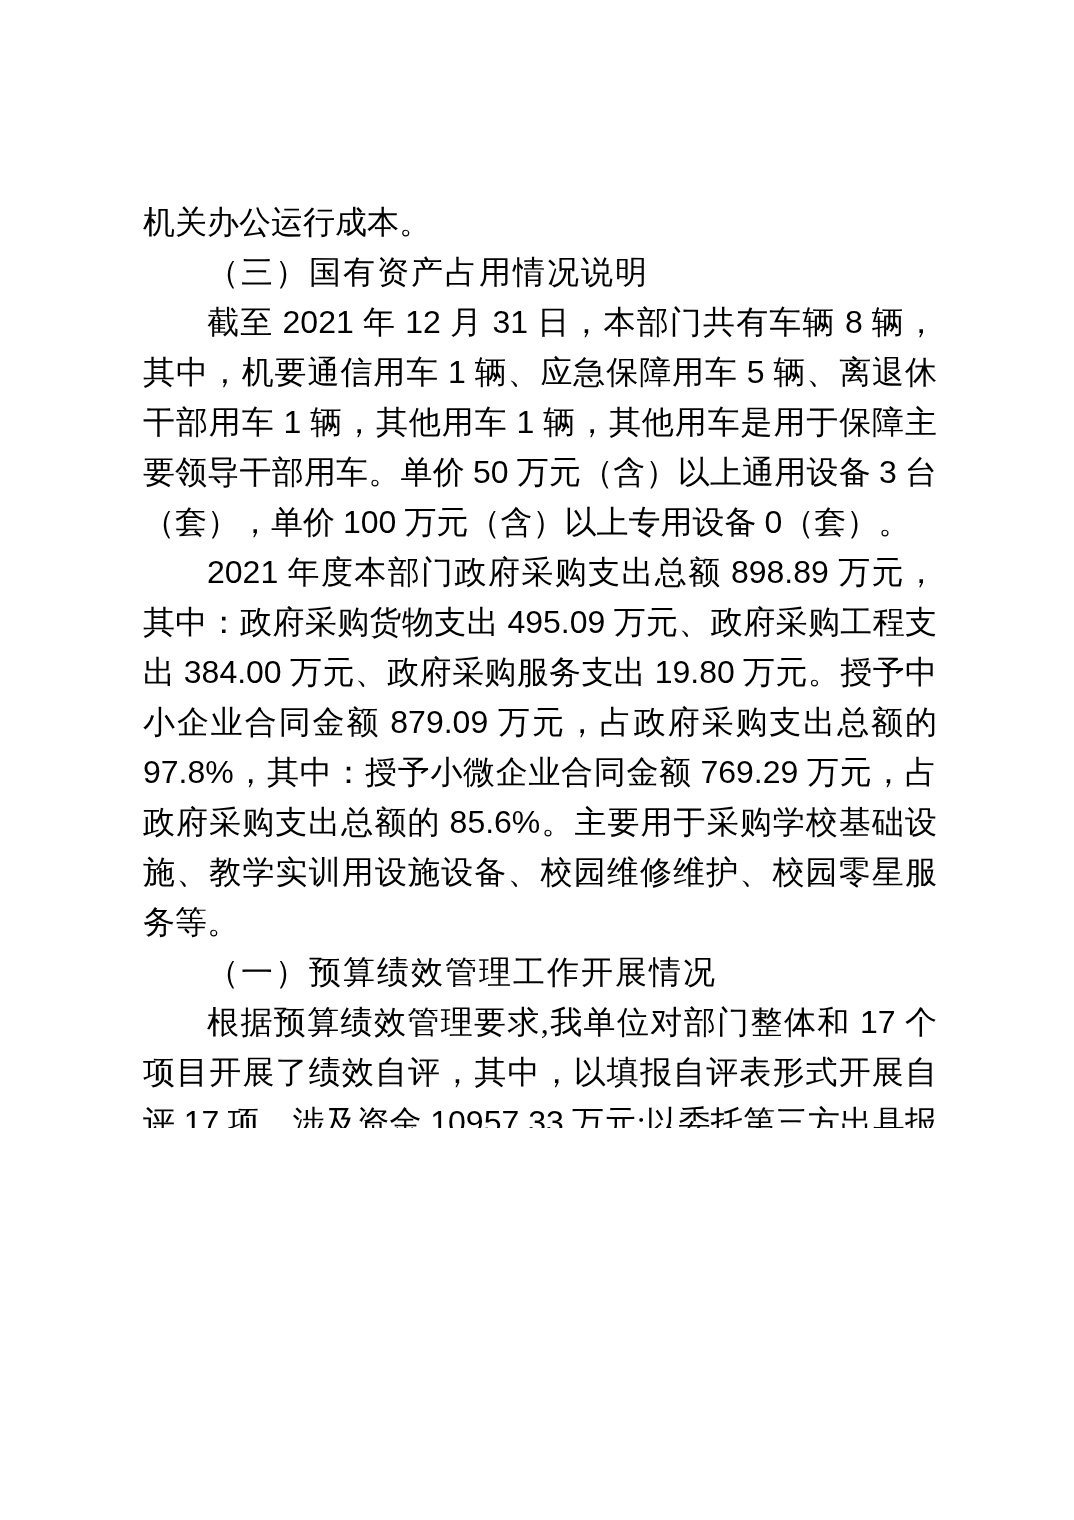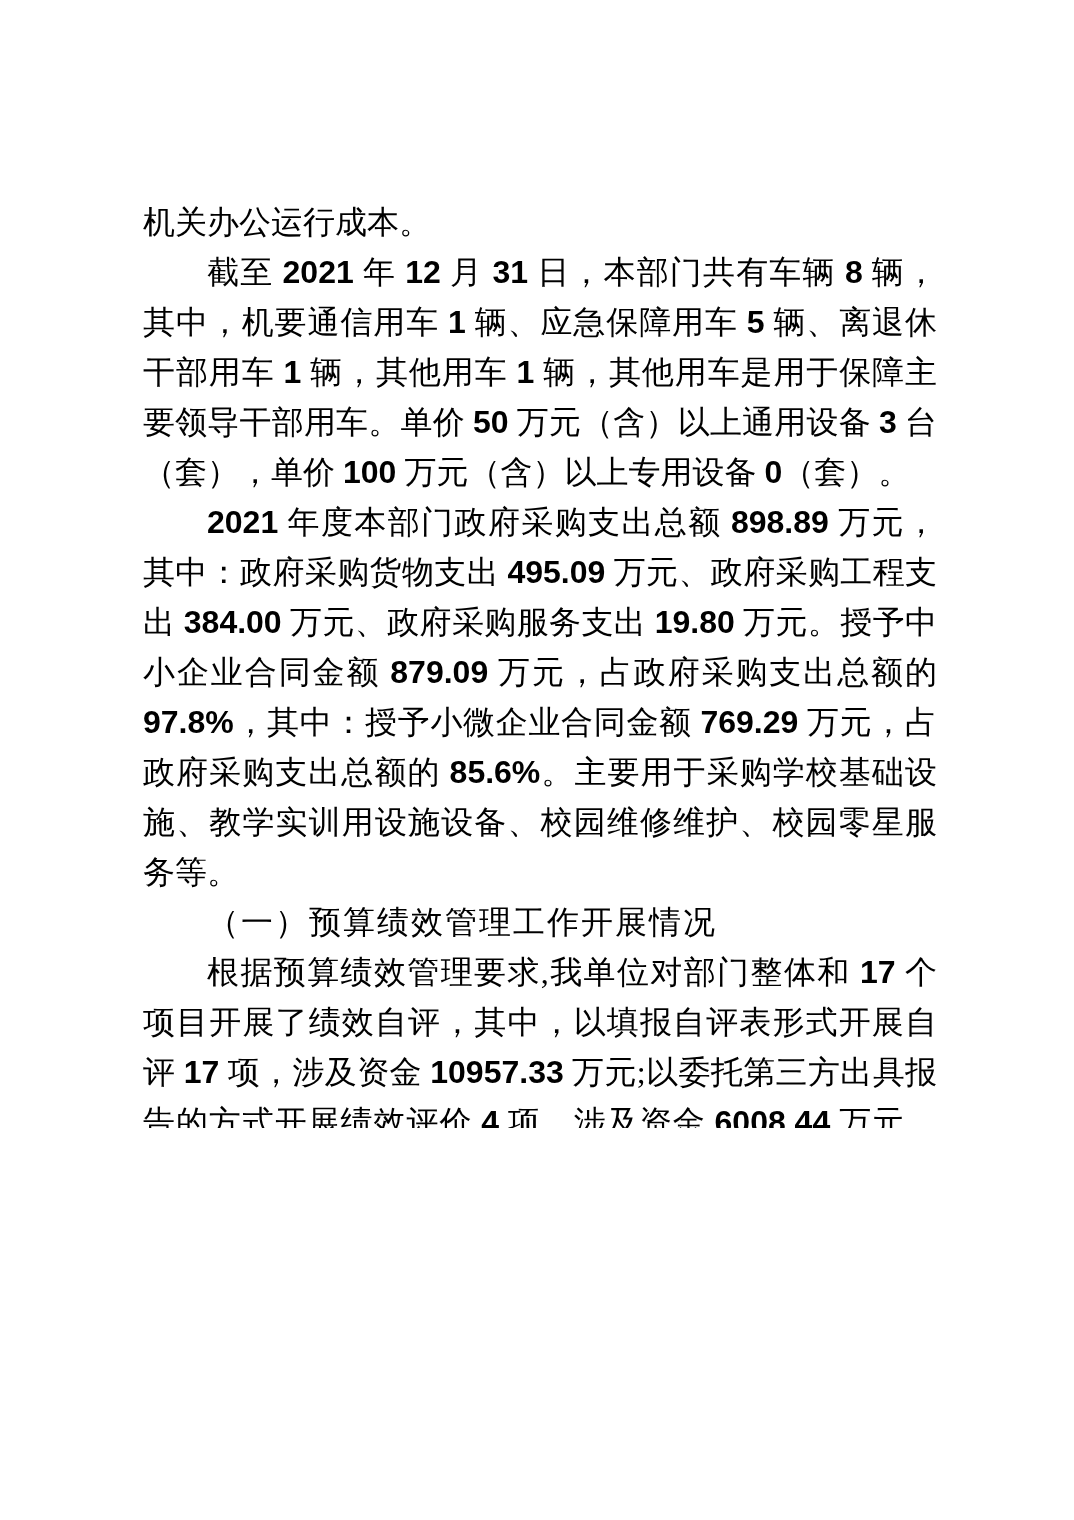--- a/index.html
+++ b/index.html
@@ -47,21 +47,21 @@
   }
   .h1 {
     font-weight: 700;
     text-indent: 1.8em;
     font-size: 33px;
     font-family: "Liberation Sans", "DejaVu Sans", sans-serif;
     letter-spacing: 1px;
   }
   .num {
     font-family: "Liberation Sans", "DejaVu Sans", sans-serif;
-    font-weight: 700;
+    font-weight: 400;
   }
   .footer-pagenum {
     position: absolute;
     left: 770px;
     top: 1385px;
     width: 220px;
     text-align: center;
     font-size: 28px;
     line-height: 32px;
     color: #1a1a1a;
@@ -70,20 +70,21 @@
 </style>
 </head>
 <body>
 
 <div class="page">
 
   <main class="content">
 
     <p class="body-par">机关办公运行成本。</p>
 
+    <h3 class="h2">（三）国有资产占用情况说明</h3>
 
     <p class="body-par indent">截至 <span class="num">2021</span> 年 <span class="num">12</span> 月 <span class="num">31</span> 日，本部门共有车辆 <span class="num">8</span> 辆，其中，机要通信用车 <span class="num">1</span> 辆、应急保障用车 <span class="num">5</span> 辆、离退休干部用车 <span class="num">1</span> 辆，其他用车 <span class="num">1</span> 辆，其他用车是用于保障主要领导干部用车。单价 <span class="num">50</span> 万元（含）以上通用设备 <span class="num">3</span> 台（套），单价 <span class="num">100</span> 万元（含）以上专用设备 <span class="num">0</span>（套）。</p>
 
 
     <p class="body-par indent"><span class="num">2021</span> 年度本部门政府采购支出总额 <span class="num">898.89</span> 万元，其中：政府采购货物支出 <span class="num">495.09</span> 万元、政府采购工程支出 <span class="num">384.00</span> 万元、政府采购服务支出 <span class="num">19.80</span> 万元。授予中小企业合同金额 <span class="num">879.09</span> 万元，占政府采购支出总额的 <span class="num">97.8%</span>，其中：授予小微企业合同金额 <span class="num">769.29</span> 万元，占政府采购支出总额的 <span class="num">85.6%</span>。主要用于采购学校基础设施、教学实训用设施设备、校园维修维护、校园零星服务等。</p>
 
 
     <h3 class="h2">（一）预算绩效管理工作开展情况</h3>
 
     <p class="body-par indent">根据预算绩效管理要求,我单位对部门整体和 <span class="num">17</span> 个项目开展了绩效自评，其中，以填报自评表形式开展自评 <span class="num">17</span> 项，涉及资金 <span class="num">10957.33</span> 万元;以委托第三方出具报告的方式开展绩效评价 <span class="num">4</span> 项，涉及资金 <span class="num">6008.44</span> 万元。从自评情况来看，项目立项较为规范，绩效目标明确，资金到位及时，总体完成较好。</p>

